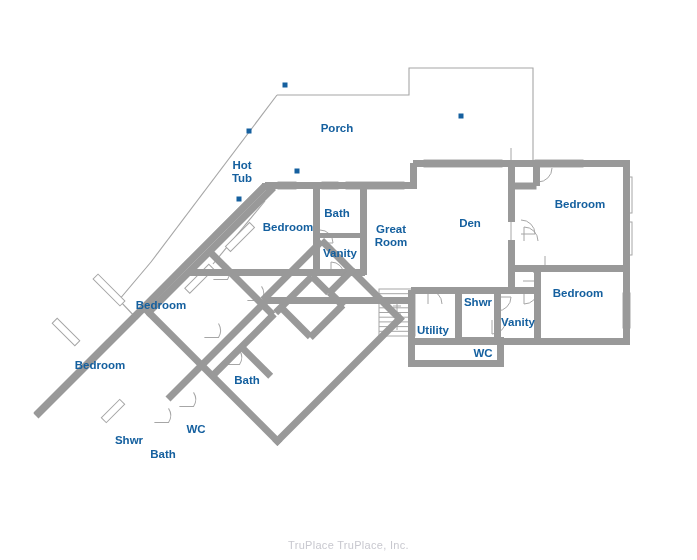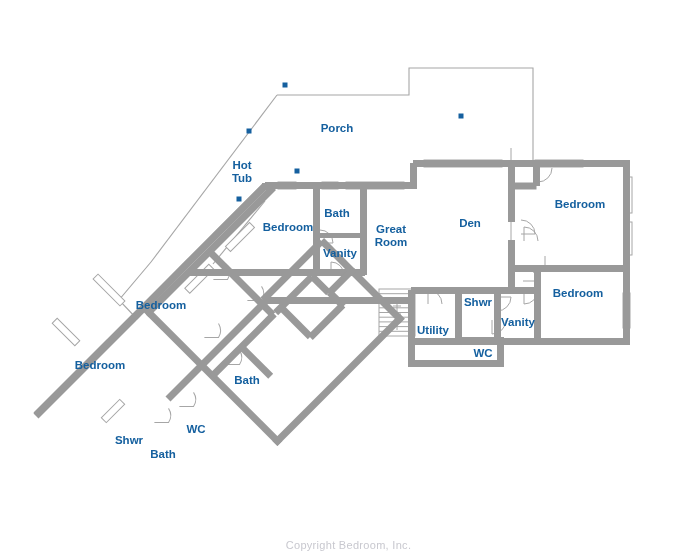--- a/index.html
+++ b/index.html
@@ -343,14 +343,14 @@
     <g>
         <rect x="282.5" y="82.5" width="5" height="5" fill="#15609f"></rect>
         <rect x="458.5" y="113.5" width="5" height="5" fill="#15609f"></rect>
         <rect x="246.5" y="128.5" width="5" height="5" fill="#15609f"></rect>
         <rect x="294.5" y="168.5" width="5" height="5" fill="#15609f"></rect>
         <rect x="236.5" y="196.5" width="5" height="5" fill="#15609f"></rect>
       </g>
 
   </svg>
 
-  <div class="copyright">Copyright  Bedroom, Inc.</div>
+  <div class="copyright">TruPlace  TruPlace, Inc.</div>
 </div>
 
 </body></html>

